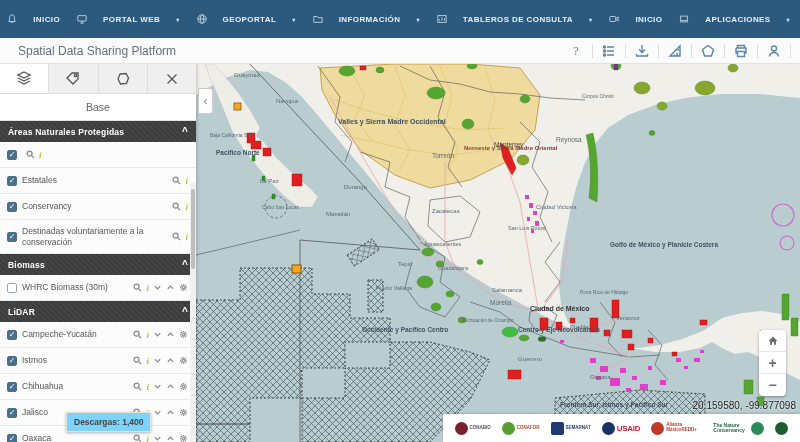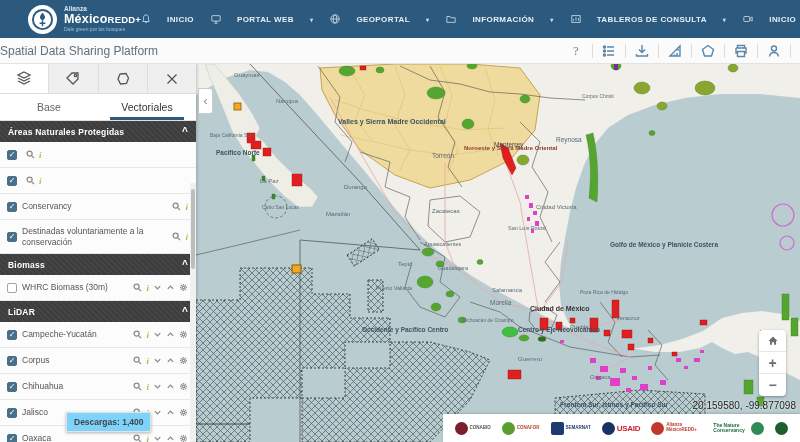--- a/index.html
+++ b/index.html
@@ -16,21 +16,21 @@
   .brand-name { font-size:12.5px; font-weight:bold; letter-spacing:.2px; }
   .brand-name .redd { font-size:9.5px; }
   .brand-tag { font-size:5px; color:#9fc0d8; margin-top:2px; }
   .nav-items { margin-left:auto; margin-right:10px; display:flex; align-items:center; gap:17px; }
   .nav-item { display:flex; align-items:center; gap:16px; color:#e8eef4; font-size:8px; font-weight:bold; letter-spacing:.4px; cursor:pointer; white-space:nowrap; }
   .nav-item svg { width:10px; height:10px; stroke:#cfdde8; }
   .nav-caret { font-size:6px; color:#cfdde8; }
 
   
   .subbar { position:absolute; top:38px; left:0; width:800px; height:26px; background:#fbfbfb; border-bottom:1px solid #e3e3e3; display:flex; align-items:center; z-index:45; }
-  .subbar-title { font-size:12px; color:#63707a; }
+  .subbar-title { margin-left:18px; font-size:12px; color:#63707a; }
   .tool-icons { margin-left:auto; margin-right:6px; display:flex; align-items:center; }
   .tool-btn { width:26px; height:20px; display:flex; align-items:center; justify-content:center; color:#5b87a8; cursor:pointer; }
   .tool-btn svg { width:14px; height:14px; stroke:#5b87a8; fill:none; stroke-width:1.4; }
   .tool-sep { width:1px; height:14px; background:#dcdcdc; margin:0 3px; }
 
   
   .sidebar { position:absolute; top:64px; left:0; width:196px; height:378px; z-index:40; background:rgba(252,252,252,.96); box-shadow:1px 0 3px rgba(0,0,0,.2); }
   .side-tabs { display:flex; height:30px; background:#efefef; border-bottom:1px solid #ddd; }
   .side-tab { flex:1; display:flex; align-items:center; justify-content:center; border-right:1px solid #ddd; cursor:pointer; color:#555; }
   .side-tab svg { width:16px; height:16px; stroke:#555; fill:none; stroke-width:1.3; }
@@ -319,35 +319,20 @@
         <span class="logo-txt" style="color:#1d6b3c;font-size:5px">The Nature Conservancy</span>
         <span class="logo-dot" style="background:#2e8b57"></span>
       </div>
       <div class="logo-item">
         <span class="logo-dot" style="background:#1e5e2e"></span>
       </div>
     </div>
   </div>
 
   <header class="navbar">
-    <div class="brand">
-      <span class="brand-circle">
-        <svg viewBox="0 0 24 24">
-            <circle cx="12" cy="12" r="11" fill="#2b5a7e"></circle>
-            <circle cx="12" cy="12" r="9" fill="#fff"></circle>
-            <path d="M12 5 C9 8 8 11 12 13 C16 11 15 8 12 5 Z" fill="#2b5a7e"></path>
-            <path d="M12 13 L12 19 M9 16 L15 16" stroke="#2b5a7e" stroke-width="1.5" fill="none"></path>
-          </svg>
-      </span>
-      <span class="brand-text">
-        <div class="brand-alianza">Alianza</div>
-        <div class="brand-name"><span>México</span><span class="redd">REDD+</span></div>
-        <div class="brand-tag">Dale green por los bosques</div>
-      </span>
-    </div>
     <nav class="nav-items">
       <span class="nav-item">
         <svg viewBox="0 0 12 12" fill="none">
             <path d="M6 1 C4 1 3 2.5 3 4.5 L3 7 L2 9 H10 L9 7 L9 4.5 C9 2.5 8 1 6 1 Z M5 9.5 A1 1 0 0 0 7 9.5"></path>
           </svg>
         <span>INICIO</span>
       </span>
       <span class="nav-item">
         <svg viewBox="0 0 12 12" fill="none">
             <rect x="1" y="2" width="10" height="6.5" rx="0.5"></rect>
@@ -466,39 +451,39 @@
       </span>
       <span class="side-tab" style="border-right:none">
         <svg viewBox="0 0 16 16">
             <path d="M3.5 3.5 L12.5 12.5 M12.5 3.5 L3.5 12.5"></path>
           </svg>
       </span>
     </div>
 
     <div class="subtabs">
       <span class="subtab">Base</span>
-      <span class="subtab active">Vectoriales</span>
     </div>
 
     <div class="sec-header">
       <span>Áreas Naturales Protegidas</span>
         <span class="chev">^</span>
     </div>
     <div class="layer-row">
       <span class="cb checked">✓</span>
       <span class="row-icons">
         <svg viewBox="0 0 10 10">
             <circle cx="4" cy="4" r="2.8"></circle>
             <path d="M6.2 6.2 L9 9"></path>
           </svg>
         <span class="info-i">i</span>
       </span>
     </div>
     <div class="layer-row">
       <span class="cb checked">✓</span>
+      <span class="lbl">Estatales</span>
       <span class="row-icons">
         <svg viewBox="0 0 10 10">
             <circle cx="4" cy="4" r="2.8"></circle>
             <path d="M6.2 6.2 L9 9"></path>
           </svg>
         <span class="info-i">i</span>
       </span>
     </div>
     <div class="layer-row">
       <span class="cb checked">✓</span>
@@ -569,21 +554,21 @@
             <path d="M2 6.5 L5 3.5 L8 6.5"></path>
           </svg>
         <svg viewBox="0 0 10 10">
             <circle cx="5" cy="5" r="1.6"></circle>
             <path d="M5 1.2 V2.4 M5 7.6 V8.8 M1.2 5 H2.4 M7.6 5 H8.8 M2.3 2.3 L3.2 3.2 M6.8 6.8 L7.7 7.7 M7.7 2.3 L6.8 3.2 M3.2 6.8 L2.3 7.7"></path>
           </svg>
       </span>
     </div>
     <div class="layer-row">
       <span class="cb checked">✓</span>
-      <span class="lbl">Corpus</span>
+      <span class="lbl">Istmos</span>
       <span class="row-icons">
         <svg viewBox="0 0 10 10">
             <circle cx="4" cy="4" r="2.8"></circle>
             <path d="M6.2 6.2 L9 9"></path>
           </svg>
         <span class="info-i">i</span>
         <svg viewBox="0 0 10 10">
             <path d="M2 3.5 L5 6.5 L8 3.5"></path>
           </svg>
         <svg viewBox="0 0 10 10">

